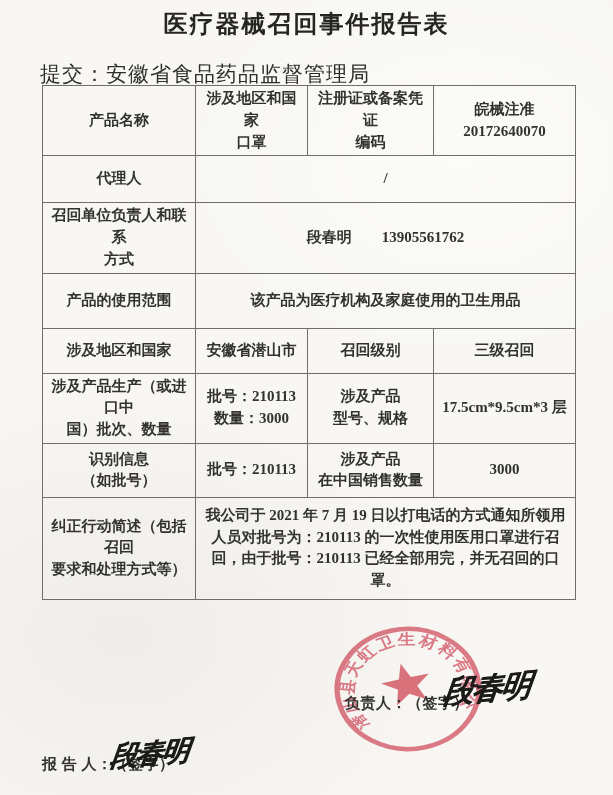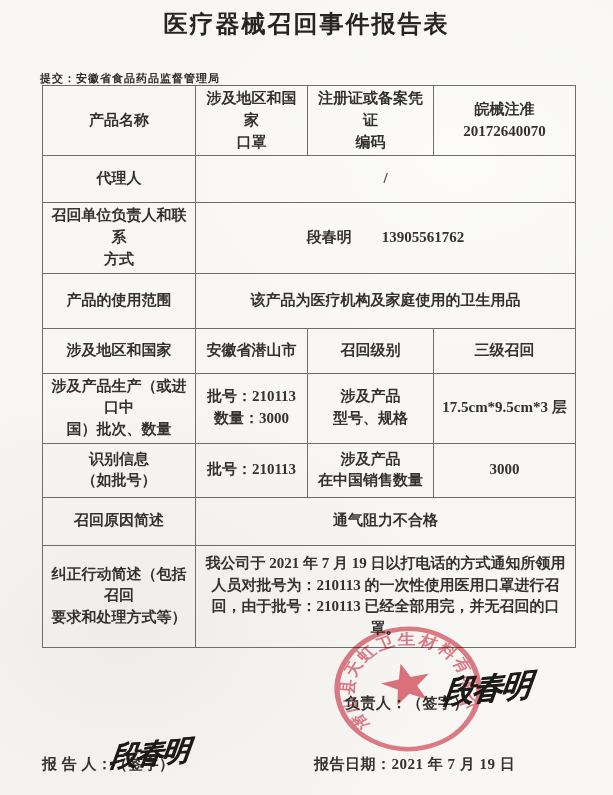--- a/index.html
+++ b/index.html
@@ -17,22 +17,22 @@
       radial-gradient(500px 380px at 20% 80%, rgba(232,230,226,.6), rgba(232,230,226,0) 70%),
       #f8f7f4;
   }
   .doc-title{
     position:absolute;top:8px;left:0;width:613px;
     text-align:center;font-size:24px;font-weight:bold;
     letter-spacing:2px;color:#262523;
     font-family:"Liberation Serif","DejaVu Serif",serif;
   }
   .submit-line{
-    position:absolute;top:71px;left:40px;
-    font-size:11px;font-weight:700;letter-spacing:1px;
+    position:absolute;top:60px;left:40px;
+    font-size:21px;font-weight:400;letter-spacing:1px;
   }
   table.form{
     position:absolute;left:42px;top:85px;
     width:533px;border-collapse:collapse;table-layout:fixed;
     font-size:15px;
   }
   table.form td{
     border:1px solid #6f6e6c;
     text-align:center;vertical-align:middle;
     padding:2px 6px;
@@ -122,24 +122,20 @@
         <td>17.5cm*9.5cm*3 层</td>
       </tr>
       <tr class="r8">
         <td>识别信息
 （如批号）</td>
         <td>批号：210113</td>
         <td>涉及产品
 在中国销售数量</td>
         <td>3000</td>
       </tr>
-      <tr class="r9">
-        <td>召回原因简述</td>
-        <td colspan="3">通气阻力不合格</td>
-      </tr>
       <tr class="r10">
         <td>纠正行动简述（包括召回
 要求和处理方式等）</td>
         <td colspan="3" class="para">我公司于 2021 年 7 月 19 日以打电话的方式通知所领用人员对批号为：210113 的一次性使用医用口罩进行召回，由于批号：210113 已经全部用完，并无召回的口罩。</td>
       </tr>
     </tbody>
   </table>
 
   <svg class="stamp" viewBox="-80 -68 160 136" xmlns="http://www.w3.org/2000/svg">
     <g transform="scale(1.18 1) rotate(-14)">
@@ -152,15 +148,14 @@
         <textPath href="#sealArc" startOffset="0">潜山县天虹卫生材料有限公司</textPath>
       </text>
     </g>
   </svg>
 
   <div class="footer-text" style="left:345px;top:694px;text-align:center;">负责人：（签字）</div>
   <div class="sig sig-responsible">段春明</div>
 
   <div class="footer-text" style="left:42px;top:755px;">报 告 人：（签字）</div>
   <div class="sig sig-reporter">段春明</div>
-  <div class="footer-text" style="left:314px;top:755px;">报告日期：2021 年 7 月 19 日</div>
 
 </div>
 
 </body></html>

